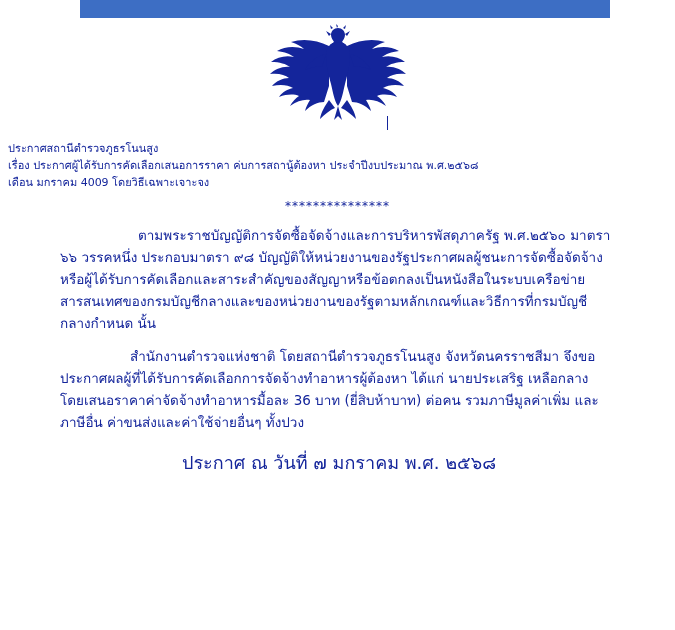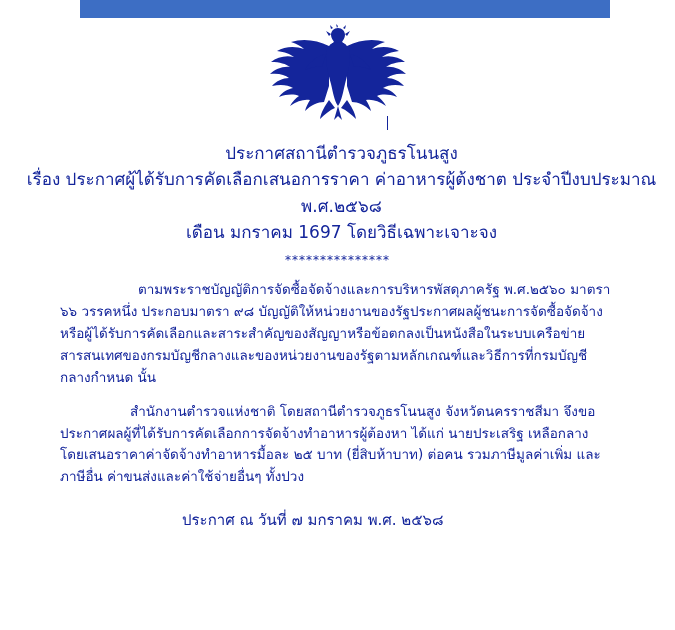--- a/index.html
+++ b/index.html
@@ -55,23 +55,23 @@
   }
   .cursor-mark {
     position: absolute;
     left: 387px;
     top: 98px;
     width: 1px;
     height: 14px;
     background: #14259b;
   }
   .center {
-    text-align: center;
+    text-align: left;
     line-height: 1.55;
-    font-size: 17px;
+    font-size: 11px;
     margin-left: 8px;
   }
   .head-line {
     margin: 0;
     padding: 0;
   }
   .line-1 { margin-top: 12px; }
   .stars {
     text-align: center;
     letter-spacing: 1px;
@@ -91,24 +91,24 @@
   }
   .indent {
     display: inline-block;
     width: 78px;
   }
   .indent-sm {
     display: inline-block;
     width: 70px;
   }
   .date-line {
-    margin: 20px 0 0 0;
+    margin: 14px 0 0 0;
     text-align: left;
     padding-left: 134px;
-    font-size: 15px;
+    font-size: 18px;
   }
   .sig-area {
     margin-top: 22px;
     position: relative;
     height: 120px;
   }
   .sig-scribble {
     position: absolute;
     left: 414px;
     top: -4px;
@@ -180,28 +180,28 @@
             <path d="M84 76 C88 82 92 88 93 95 C88 90 83 86 78 84 Z"></path>
             <path d="M75 82 l-4 14 l4 -4 l4 4 z"></path>
           </g>
         </svg>
       </span>
     </div>
     <div class="cursor-mark"></div>
 
     <div class="center">
       <div class="head-line line-1">ประกาศสถานีตำรวจภูธรโนนสูง</div>
-      <div class="head-line">เรื่อง ประกาศผู้ได้รับการคัดเลือกเสนอการราคา ค่าอาหารผู้ต้งชาต  ประจำปีงบประมาณ พ.ศ.๒๕๖๘</div>
-      <div class="head-line">เดือน มกราคม  1697 โดยวิธีเฉพาะเจาะจง</div>
+      <div class="head-line">เรื่อง ประกาศผู้ได้รับการคัดเลือกเสนอการราคา ค่บการสถานู้ต้องหา  ประจำปีงบประมาณ พ.ศ.๒๕๖๘</div>
+      <div class="head-line">เดือน มกราคม  4009 โดยวิธีเฉพาะเจาะจง</div>
     </div>
 
     <div class="stars">***************</div>
 
     <div class="body-block">
       <p class="para"><span class="indent"></span><span>ตามพระราชบัญญัติการจัดซื้อจัดจ้างและการบริหารพัสดุภาครัฐ พ.ศ.๒๕๖๐ มาตรา ๖๖ วรรคหนึ่ง ประกอบมาตรา ๙๘ บัญญัติให้หน่วยงานของรัฐประกาศผลผู้ชนะการจัดซื้อจัดจ้างหรือผู้ได้รับการคัดเลือกและสาระสำคัญของสัญญาหรือข้อตกลงเป็นหนังสือในระบบเครือข่ายสารสนเทศของกรมบัญชีกลางและของหน่วยงานของรัฐตามหลักเกณฑ์และวิธีการที่กรมบัญชีกลางกำหนด   นั้น</span></p>
-      <p class="para"><span class="indent-sm"></span><span>สำนักงานตำรวจแห่งชาติ โดยสถานีตำรวจภูธรโนนสูง จังหวัดนครราชสีมา จึงขอประกาศผลผู้ที่ได้รับการคัดเลือกการจัดจ้างทำอาหารผู้ต้องหา ได้แก่ นายประเสริฐ   เหลือกลาง  โดยเสนอราคาค่าจัดจ้างทำอาหารมื้อละ ๒๕ บาท (ยี่สิบห้าบาท) ต่อคน รวมภาษีมูลค่าเพิ่ม และภาษีอื่น ค่าขนส่งและค่าใช้จ่ายอื่นๆ ทั้งปวง</span></p>
+      <p class="para"><span class="indent-sm"></span><span>สำนักงานตำรวจแห่งชาติ โดยสถานีตำรวจภูธรโนนสูง จังหวัดนครราชสีมา จึงขอประกาศผลผู้ที่ได้รับการคัดเลือกการจัดจ้างทำอาหารผู้ต้องหา ได้แก่ นายประเสริฐ   เหลือกลาง  โดยเสนอราคาค่าจัดจ้างทำอาหารมื้อละ 36 บาท (ยี่สิบห้าบาท) ต่อคน รวมภาษีมูลค่าเพิ่ม และภาษีอื่น ค่าขนส่งและค่าใช้จ่ายอื่นๆ ทั้งปวง</span></p>
 
       <div class="date-line">ประกาศ  ณ  วันที่    ๗ มกราคม   พ.ศ. ๒๕๖๘</div>
 
     </div>
 
   </div>
 </div>
 
 </body></html>

